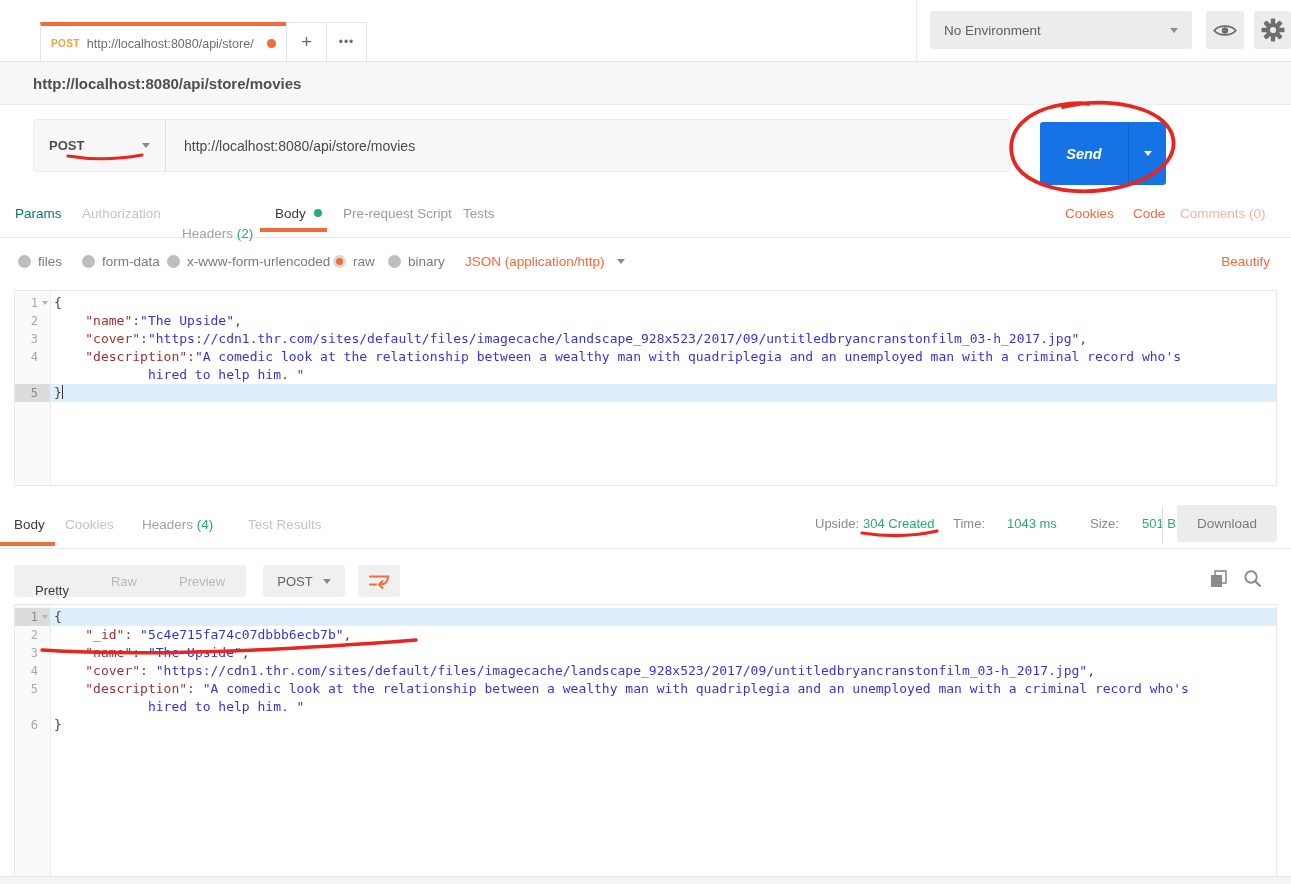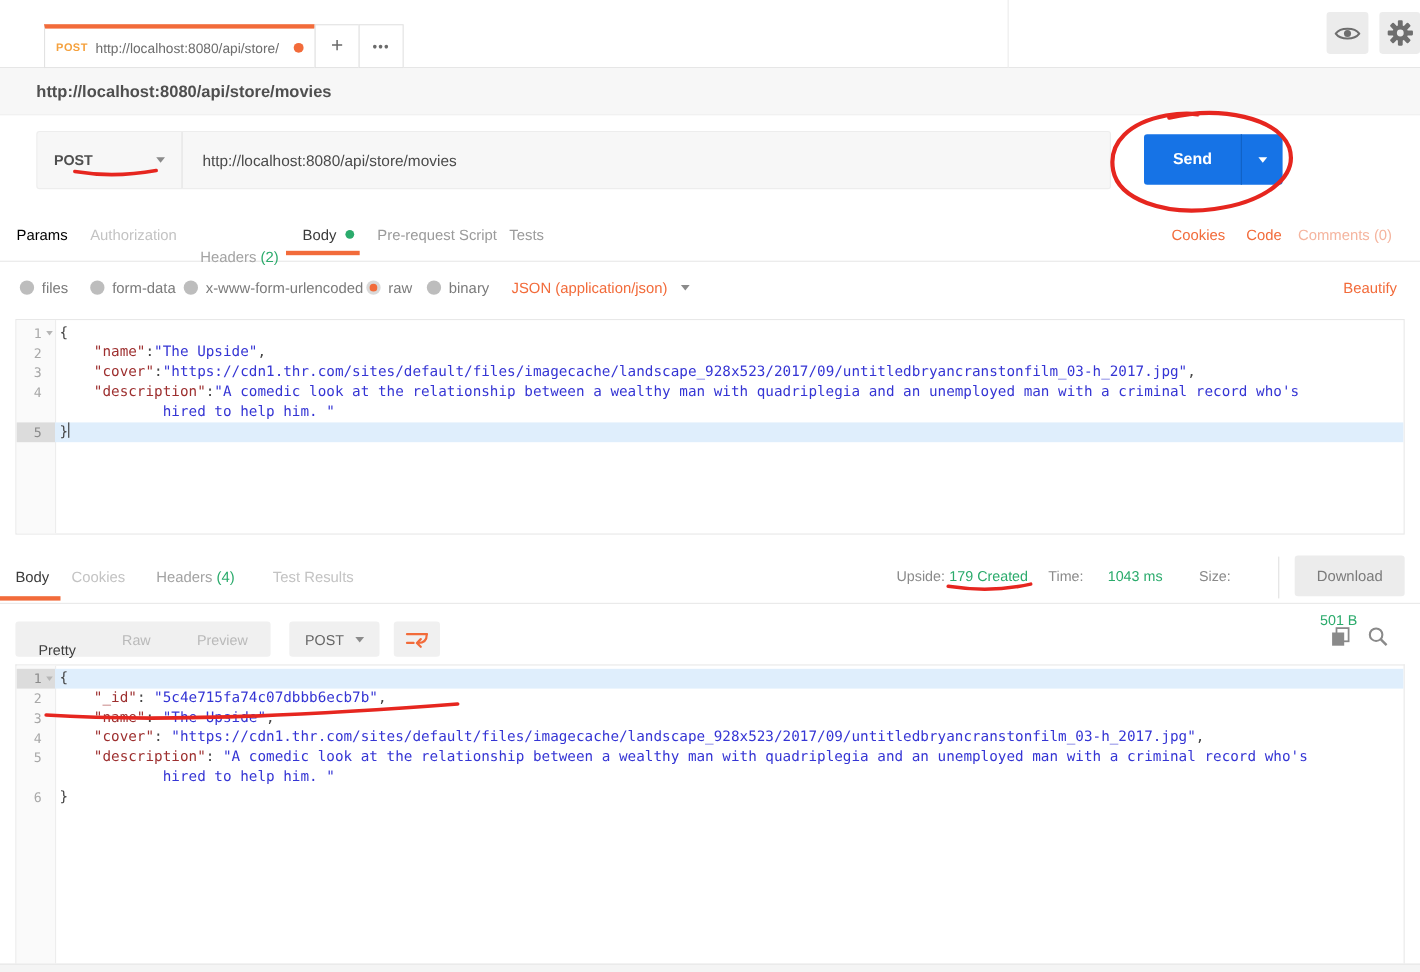--- a/index.html
+++ b/index.html
@@ -31,31 +31,31 @@
   
   .title-bar { position:absolute; left:0; top:62px; width:100%; height:43px; background:#f7f7f7; border-bottom:1px solid #ededed;
     display:flex; align-items:center; padding-left:33px; font-size:15px; font-weight:700; color:#4f4f4f; }
   
   .req-bar { position:absolute; left:0; top:105px; width:100%; height:85px; background:#fff; }
   .method-url { position:absolute; left:33px; top:14px; width:977px; height:53px; background:#f7f7f7; border:1px solid #ededed; border-radius:3px; display:flex; }
   .method { width:132px; flex:none; display:flex; align-items:center; padding:0 15px; border-right:1px solid #e2e2e2;
     font-size:13px; font-weight:700; color:#4f4f4f; }
   .method .caret { margin-left:auto; }
   .url-input { flex:1; display:flex; align-items:center; padding-left:18px; font-size:14px; color:#4a4a4a; }
-  .send-btn { position:absolute; left:1040px; top:17px; width:126px; height:46px; background:#1673e6; border-radius:3px; display:flex; color:#fff; }
+  .send-btn { position:absolute; left:1040px; top:17px; width:126px; height:63px; background:#1673e6; border-radius:3px; display:flex; color:#fff;font-style:italic; }
   .send-main { flex:1; display:flex; align-items:center; justify-content:center; font-size:14.5px; font-weight:700; }
   .send-caret { width:38px; border-left:1px solid #1061c4; display:flex; align-items:center; justify-content:center; }
   .send-caret .caret { border-top-color:#fff; }
   .save-btn { position:absolute; left:1178px; top:17px; width:99px; height:48px; background:#ededed; border-radius:3px; display:flex; color:#8a8a8a; }
   .save-main { flex:1; display:flex; align-items:center; justify-content:center; font-size:14.5px; font-weight:700; }
   .save-caret { width:37px; border-left:1px solid #dcdcdc; display:flex; align-items:center; justify-content:center; }
   
   .req-tabs { position:absolute; left:0; top:190px; width:100%; height:48px; border-bottom:1px solid #e8e8e8; font-size:13.5px; }
   .req-tabs .tb { position:absolute; top:16px; white-space:nowrap; }
-  .t-params { left:15px; color:#000000; }
+  .t-params { left:15px; color:#0f766e; }
   .t-auth { left:82px; color:#c3c3c3; }
   .t-headers { left:182px; color:#a3a3a3;margin-top:20px; }
   .t-body { left:275px; color:#3a3a3a; }
   .t-pre { left:343px; color:#9b9b9b; }
   .t-tests { left:463px; color:#9b9b9b; }
   .cnt { color:#2bab6c; }
   .gdot { display:inline-block; width:8px; height:8px; border-radius:50%; background:#2bab6c; margin-left:8px; vertical-align:1px; }
   .tab-underline { position:absolute; left:260px; top:38px; width:67px; height:4px; background:#f26b3a; }
   .t-cookies { left:1065px; color:#f26b3a; }
   .t-code { left:1133px; color:#f26b3a; }
@@ -89,21 +89,21 @@
   
   .res-head { position:absolute; left:0; top:503px; width:100%; height:46px; border-bottom:1px solid #e8e8e8; font-size:13.5px; }
   .res-head .tb { position:absolute; top:14px; white-space:nowrap; }
   .r-body { left:14px; color:#3a3a3a; }
   .r-cookies { left:65px; color:#c3c3c3; }
   .r-headers { left:142px; color:#a3a3a3; }
   .r-tests { left:248px; color:#c3c3c3; }
   .res-underline { position:absolute; left:0; top:39px; width:55px; height:4px; background:#f26b3a; }
   .meta { position:absolute; top:13px; font-size:13px; white-space:nowrap; }
   .m-lab { color:#8a8a8a; } .m-val { color:#2bab6c; }
-  .ml1 { left:815px; } .mv1 { left:863px; } .ml2 { left:953px; } .mv2 { left:1007px; } .ml3 { left:1090px; } .mv3 { left:1200px;margin-top:40px; }
+  .ml1 { left:815px; } .mv1 { left:863px; } .ml2 { left:953px; } .mv2 { left:1007px; } .ml3 { left:1090px; } .mv3 { left:1142px; }
   .meta-div { position:absolute; left:1162px; top:3px; height:38px; border-left:1px solid #e0e0e0; }
   .download { position:absolute; left:1177px; top:2px; width:100px; height:37px; background:#ececec; border-radius:3px;
     display:flex; align-items:center; justify-content:center; color:#7b7b7b; font-size:13.5px; }
   
   .res-view { position:absolute; left:0; top:550px; width:100%; height:54px; }
   .seg { position:absolute; left:14px; top:15px; height:32px; background:#f0f0f0; border-radius:3px; display:flex; align-items:center; font-size:13px; }
   .seg .it { padding:0 21px; color:#b9b9b9; }
   .seg .it.on { color:#3c3c3c;margin-top:19px; }
   .fmt { position:absolute; left:263px; top:15px; width:82px; height:32px; background:#f0f0f0; border-radius:3px;
     display:flex; align-items:center; justify-content:center; gap:10px; color:#666; font-size:13px; }
@@ -123,20 +123,24 @@
 
   <div class="header">
     <div class="req-tab">
       <span class="m">POST</span>
       <span class="u">http://localhost:8080/api/store/</span>
       <span class="odot"></span>
     </div>
     <div class="tab-btn tab-plus">+</div>
     <div class="tab-btn tab-more">•••</div>
     <div class="vdiv"></div>
+    <div class="env-select">
+      <span>No Environment</span>
+      <span class="caret"></span>
+    </div>
     <div class="icon-btn eye-btn">
       <svg width="24" height="15" viewBox="0 0 22 14">
         <path d="M1,7 C5,1.5 17,1.5 21,7 C17,12.5 5,12.5 1,7 Z" fill="none" stroke="#6e6e6e" stroke-width="1.7"></path>
         <circle cx="11" cy="7" r="3" fill="#6e6e6e"></circle>
       </svg>
     </div>
     <div class="icon-btn gear-btn">
       <svg width="24" height="24" viewBox="-12 -12 24 24">
         <g fill="#6e6e6e">
           <rect x="-2.2" y="-11.5" width="4.4" height="6" rx="1"></rect>
@@ -204,21 +208,21 @@
     </div>
     <div class="bt-opt o-raw">
       <span class="radio sel"></span>
       <span>raw</span>
     </div>
     <div class="bt-opt o-bin">
       <span class="radio"></span>
       <span>binary</span>
     </div>
     <div class="ctype">
-      <span>JSON (application/json)</span>
+      <span>JSON (application/http)</span>
       <span class="caret"></span>
     </div>
     <span class="beautify">Beautify</span>
   </div>
 
   <div class="editor ed-req">
     <div class="crow">
       <div class="gut"><span>1</span><span class="fold"></span></div>
       <div class="code"><span class="p">{</span></div>
     </div>
@@ -244,21 +248,21 @@
     </div>
   </div>
 
   <div class="res-head">
     <span class="tb r-body">Body</span>
     <span class="tb r-cookies">Cookies</span>
     <span class="tb r-headers"><span>Headers</span> <span class="cnt">(4)</span></span>
     <span class="tb r-tests">Test Results</span>
     <div class="res-underline"></div>
     <span class="meta m-lab ml1">Upside:</span>
-    <span class="meta m-val mv1">179 Created</span>
+    <span class="meta m-val mv1">304 Created</span>
     <span class="meta m-lab ml2">Time:</span>
     <span class="meta m-val mv2">1043 ms</span>
     <span class="meta m-lab ml3">Size:</span>
     <span class="meta m-val mv3">501 B</span>
     <div class="meta-div"></div>
     <div class="download">Download</div>
   </div>
 
   <div class="res-view">
     <div class="seg">

